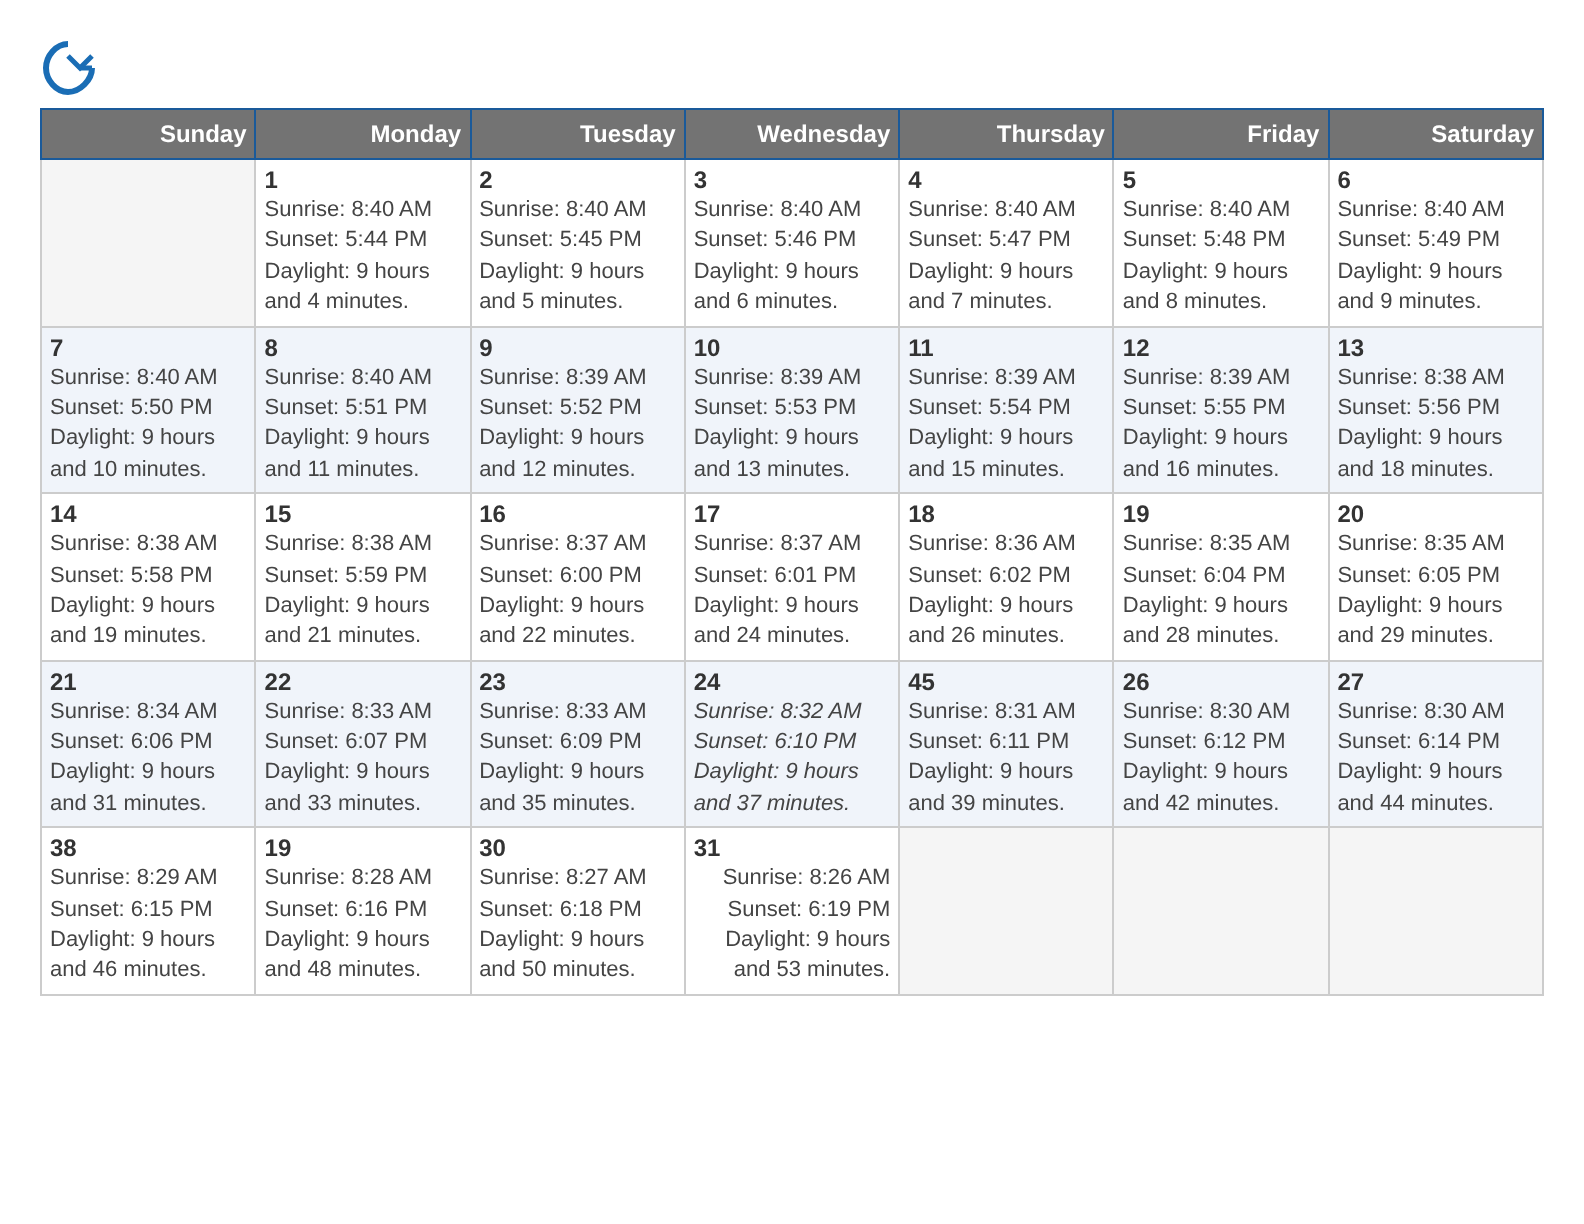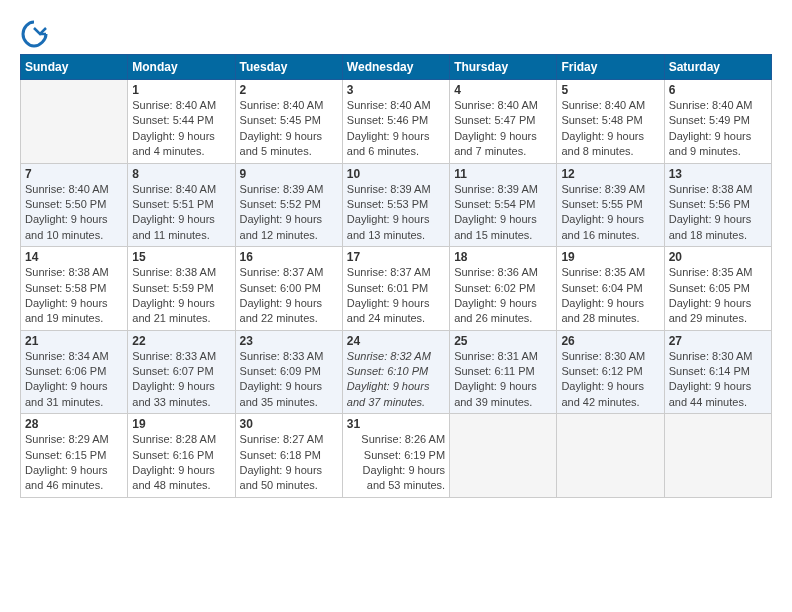--- a/index.html
+++ b/index.html
@@ -58,26 +58,26 @@
     .subtitle {
       font-size: 15px;
       color: #555;
     }
     .calendar-table {
       width: 100%;
       border-collapse: collapse;
       table-layout: fixed;
     }
     .calendar-table th {
-      background: #0369a1;
+      background: #737373;
       color: #fff;
       font-size: 12px;
       font-weight: bold;
       padding: 5px 4px;
-      text-align: left;
+      text-align: right;
       border: 1px solid #1a5a9a;
     }
     .calendar-table td {
       border: 1px solid #ccc;
       vertical-align: top;
       padding: 3px 4px;
       height: 78px;
       background: #fff;
     }
     .calendar-table td.empty {
@@ -304,21 +304,21 @@
 and 35 minutes.</div>
           </td>
           <td>
             <span class="day-number">24</span>
             <div class="day-info" style="white-space: pre-line; font-style: italic;">Sunrise: 8:32 AM
 Sunset: 6:10 PM
 Daylight: 9 hours
 and 37 minutes.</div>
           </td>
           <td>
-            <span class="day-number">25</span>
+            <span class="day-number">45</span>
             <div class="day-info" style="white-space: pre-line;">Sunrise: 8:31 AM
 Sunset: 6:11 PM
 Daylight: 9 hours
 and 39 minutes.</div>
           </td>
           <td>
             <span class="day-number">26</span>
             <div class="day-info" style="white-space: pre-line;">Sunrise: 8:30 AM
 Sunset: 6:12 PM
 Daylight: 9 hours
@@ -327,21 +327,21 @@
           <td>
             <span class="day-number">27</span>
             <div class="day-info" style="white-space: pre-line;">Sunrise: 8:30 AM
 Sunset: 6:14 PM
 Daylight: 9 hours
 and 44 minutes.</div>
           </td>
         </tr>
         <tr>
           <td>
-            <span class="day-number">28</span>
+            <span class="day-number">38</span>
             <div class="day-info" style="white-space: pre-line;">Sunrise: 8:29 AM
 Sunset: 6:15 PM
 Daylight: 9 hours
 and 46 minutes.</div>
           </td>
           <td>
             <span class="day-number">19</span>
             <div class="day-info" style="white-space: pre-line;">Sunrise: 8:28 AM
 Sunset: 6:16 PM
 Daylight: 9 hours

